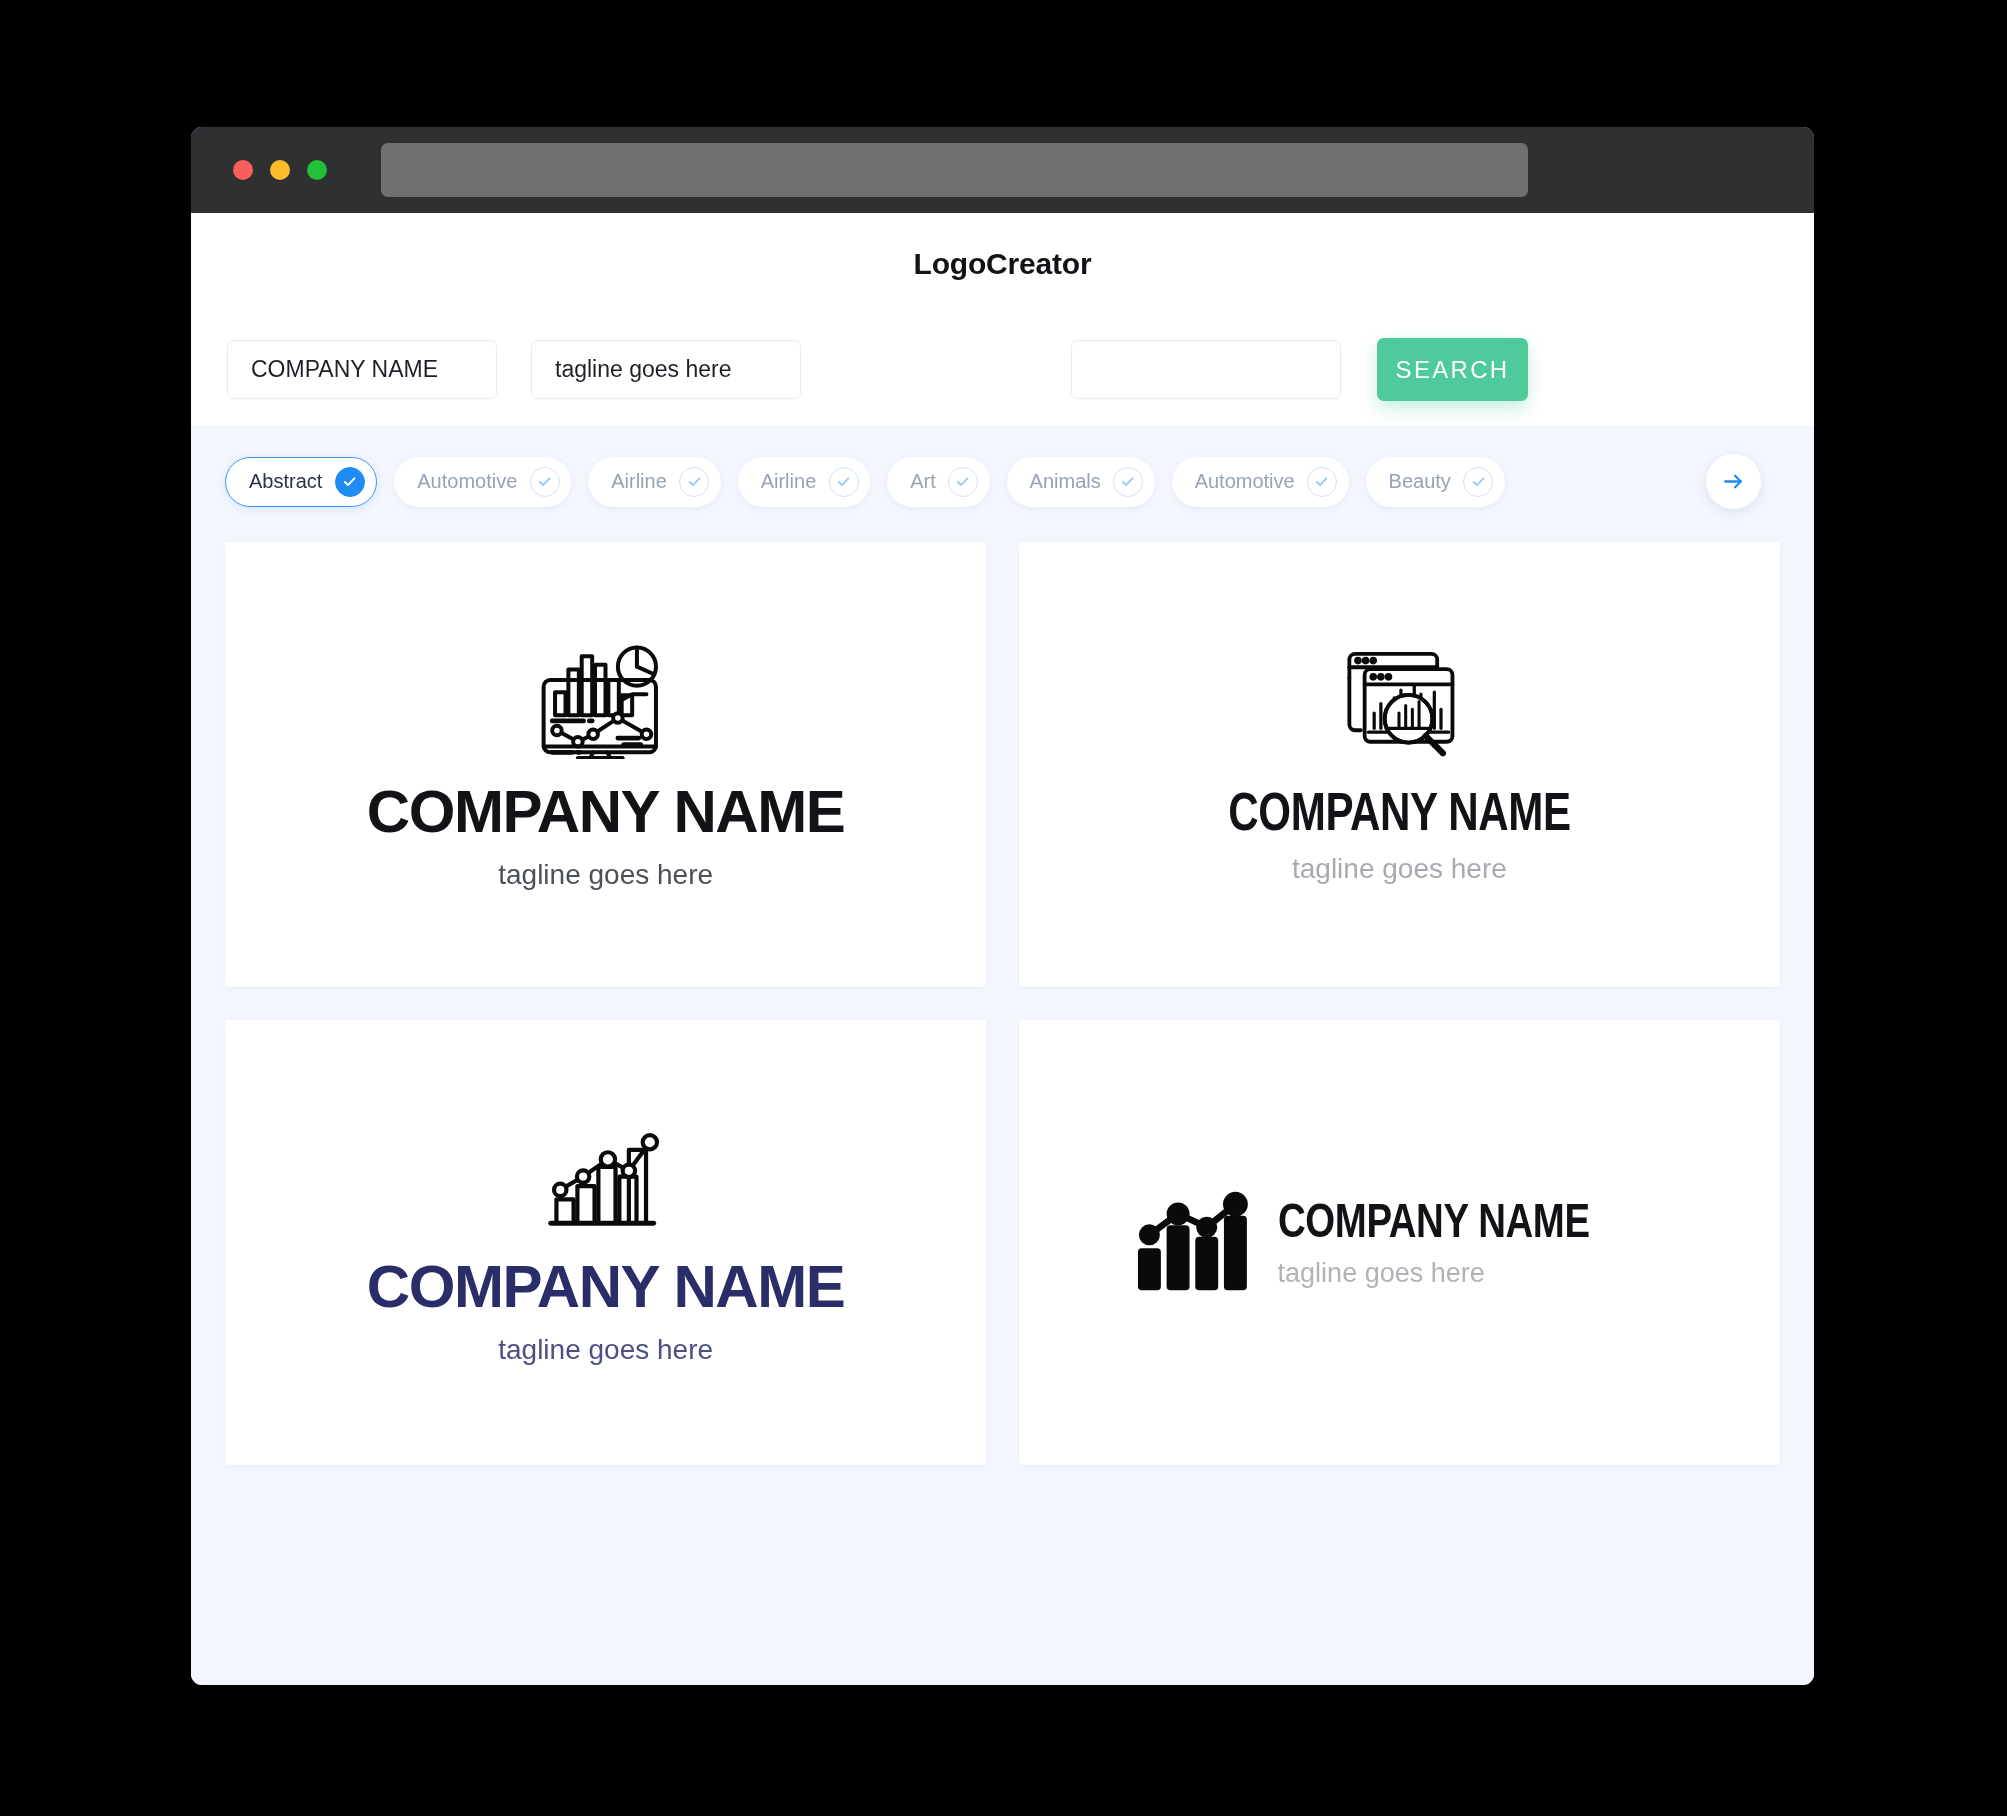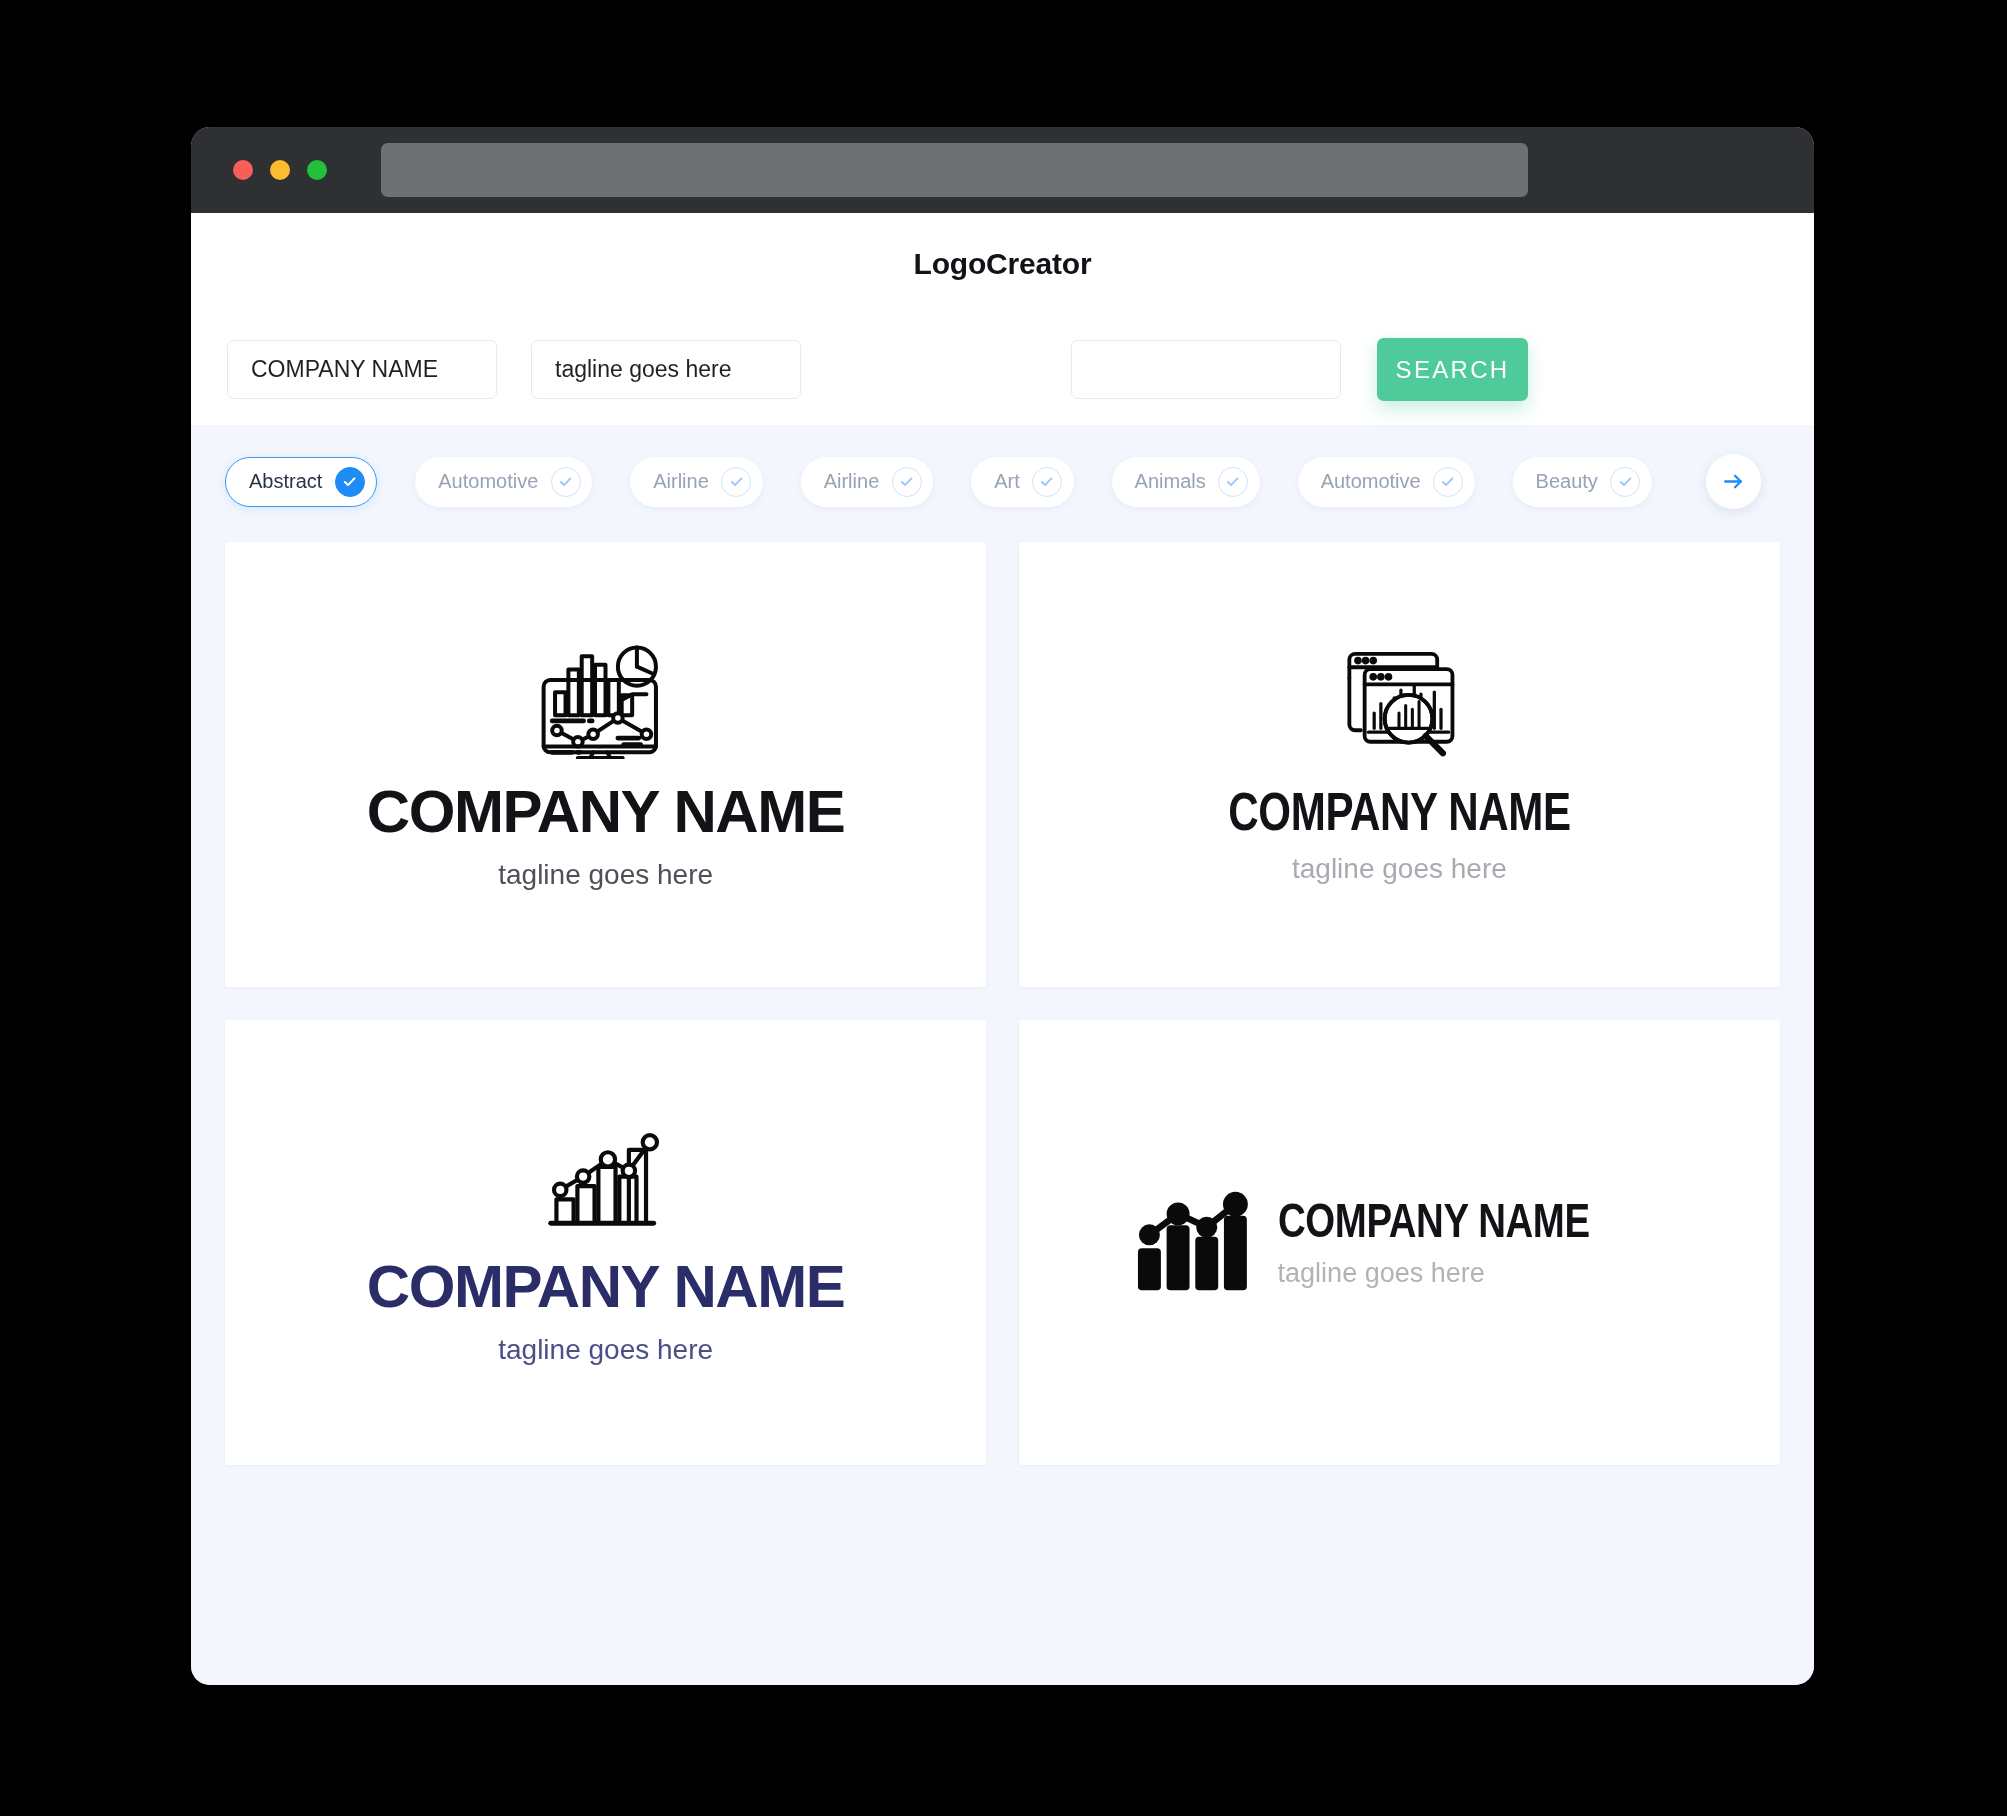--- a/index.html
+++ b/index.html
@@ -8,21 +8,21 @@
     background: #000000;
     font-family: "Liberation Sans", sans-serif;
     overflow: hidden;
   }
 
   
   .window {
     position: absolute;
     left: 191px; top: 127px;
     width: 1623px; height: 1558px;
-    border-radius: 19px;
+    border-radius: 11px;
     overflow: hidden;
     background: #c4b5fd;
     box-shadow: 0 27px 67px rgba(0,0,0,0.45);
   }
 
   .titlebar {
     height: 86px;
     background: #2f3031;
     display: flex;
     align-items: center;
@@ -103,21 +103,20 @@
     height: calc(100% - 86px - 101px - 111px);
   }
 
   
   .chips {
     display: flex;
     align-items: center;
     height: 59px;
     position: relative;
     margin-bottom: 31px;
-    gap: 21px;
   }
   .chip {
     height: 50px;
     background: #ffffff;
     border-radius: 29px;
     display: flex;
     align-items: center;
     gap: 12.4px;
     padding: 0 11.5px 0 23px;
     margin-right: 17px;

